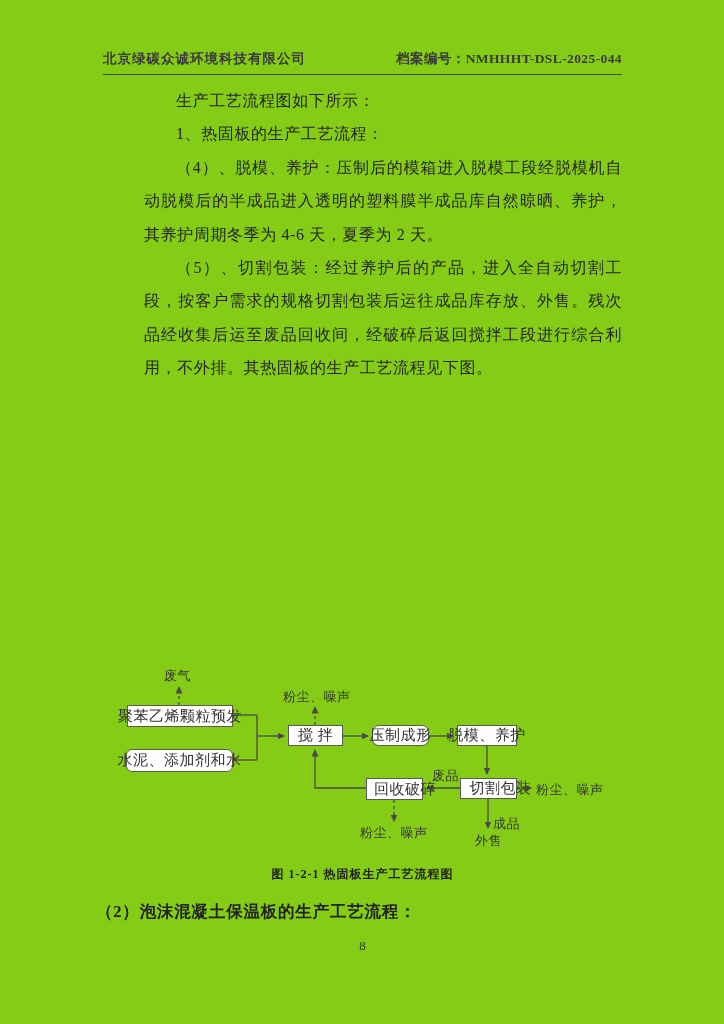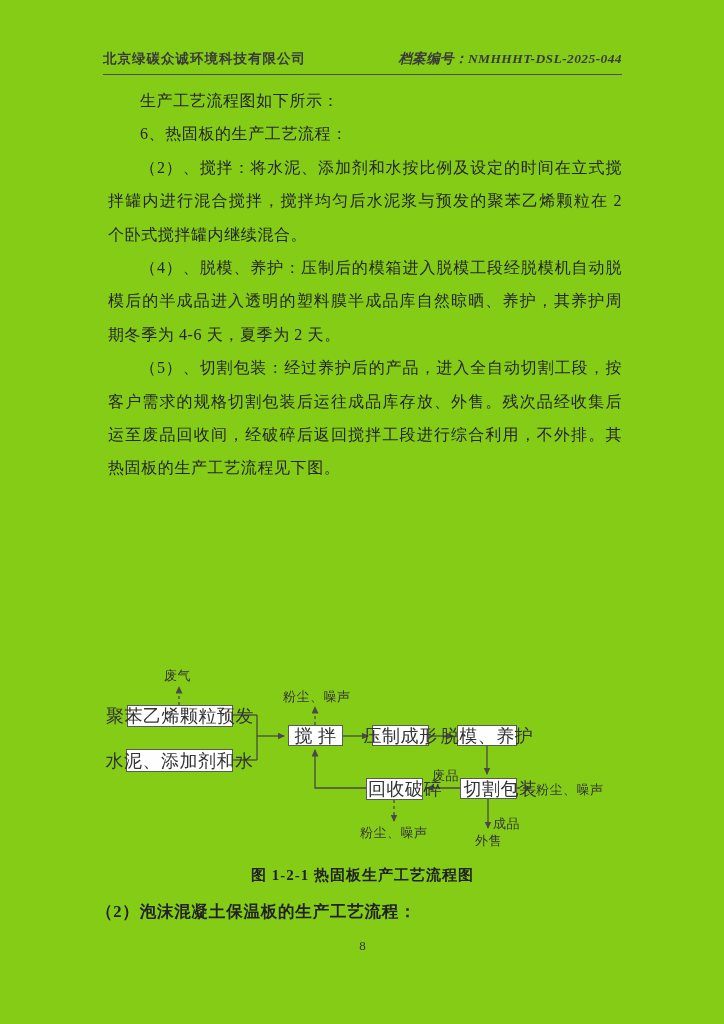--- a/index.html
+++ b/index.html
@@ -22,70 +22,70 @@
     display: flex;
     justify-content: space-between;
     align-items: baseline;
     font-size: 13.5px;
     font-weight: 600;
     letter-spacing: 1px;
     color: #3a3a3a;
     padding-bottom: 6px;
     border-bottom: 1.6px solid #4c4c4c;
   }
-  .header .doc-no { letter-spacing: 0.4px; font-style: italic; }
+  .header .doc-no { letter-spacing: 0.4px; }
   
   .body-text {
     position: absolute;
     left: 108px; top: 84px;
     width: 514px;
     height: 570px;
     font-size: 16px;
     line-height: 33.4px;
     letter-spacing: 0.6px;
     text-align: justify;
     text-justify: inter-ideograph;
     overflow: hidden;
     color: #262626;
   }
-  .body-text p { text-indent: 2em; }
+  .body-text p { text-indent: 2em; margin-left: 36px; }
   
   .flowchart {
     position: absolute;
     left: 100px; top: 655px;
     width: 560px; height: 200px;
     font-family: "Liberation Serif", "DejaVu Serif", serif;
   }
   .flowchart svg { position: absolute; left: 0; top: 0; }
   .fc-box {
     position: absolute;
     border: 1.2px solid #5a5a5a;
     background: #fefefe;
     display: flex;
     align-items: center;
     justify-content: center;
-    font-size: 18px;
+    font-size: 15px;
     color: #333;
     white-space: nowrap;
     letter-spacing: 0.5px;
   }
   .fc-label {
     position: absolute;
     font-size: 13px;
     color: #333;
     white-space: nowrap;
     letter-spacing: 0.5px;
   }
   
   .caption {
     position: absolute;
     left: 103px; top: 866px;
     width: 519px;
     text-align: center;
-    font-size: 15px;
+    font-size: 12px;
     font-weight: bold;
     letter-spacing: 1px;
     color: #222;
   }
   .subheading {
     position: absolute;
     left: 96px; top: 901px;
     width: 514px;
     font-size: 16.5px;
     font-weight: bold;
@@ -106,22 +106,21 @@
 
 <div class="page">
 
   <div class="header">
     <span>北京绿碳众诚环境科技有限公司</span>
     <span class="doc-no"><span>档案编号：</span><span>NMHHHT-DSL-2025-044</span></span>
   </div>
 
   <div class="body-text">
     <p>生产工艺流程图如下所示：</p>
-    <p>6、热固板的生产工艺流程：</p>
-    <p>（2）、搅拌：将水泥、添加剂和水按比例及设定的时间在立式搅拌罐内进行混合搅拌，搅拌均匀后水泥浆与预发的聚苯乙烯颗粒在 2 个卧式搅拌罐内继续混合。</p>
+    <p>1、热固板的生产工艺流程：</p>
     <p>（4）、脱模、养护：压制后的模箱进入脱模工段经脱模机自动脱模后的半成品进入透明的塑料膜半成品库自然晾晒、养护，其养护周期冬季为 4-6 天，夏季为 2 天。</p>
     <p>（5）、切割包装：经过养护后的产品，进入全自动切割工段，按客户需求的规格切割包装后运往成品库存放、外售。残次品经收集后运至废品回收间，经破碎后返回搅拌工段进行综合利用，不外排。其热固板的生产工艺流程见下图。</p>
   </div>
 
   <div class="flowchart">
 
     <svg width="560" height="200" viewBox="0 0 560 200">
       <defs>
         <marker id="arr" markerWidth="9" markerHeight="8" refX="6.5" refY="3.5" orient="auto" markerUnits="userSpaceOnUse">
           <path d="M0,0 L7.5,3.5 L0,7 Z" fill="#4a4a4a"></path>
@@ -151,23 +150,23 @@
 
         <line x1="294" y1="145" x2="294" y2="166" stroke-dasharray="3,3" marker-end="url(#arr)"></line>
 
         <line x1="417" y1="133" x2="431" y2="133" stroke-dasharray="3,3" marker-end="url(#arr)"></line>
 
         <line x1="388" y1="144" x2="388" y2="173" marker-end="url(#arr)"></line>
       </g>
     </svg>
 
     <div class="fc-box" style="left:27px;  top:50px;  width:106px; height:22px;">聚苯乙烯颗粒预发</div>
-    <div class="fc-box" style="left:26px;  top:94px;  width:107px; height:23px;">水泥、添加剂和水</div>
+    <div class="fc-box" style="left:26px;  top:94px;  width:107px; height:23px;border-radius:6px;">水泥、添加剂和水</div>
     <div class="fc-box" style="left:188px; top:70px;  width:55px;  height:21px;">搅  拌</div>
-    <div class="fc-box" style="left:272px; top:70px;  width:57px;  height:21px;">压制成形</div>
+    <div class="fc-box" style="left:272px; top:70px;  width:57px;  height:21px;border-radius:7px;">压制成形</div>
     <div class="fc-box" style="left:357px; top:70px;  width:60px;  height:21px;">脱模、养护</div>
     <div class="fc-box" style="left:360px; top:123px; width:57px;  height:21px;padding-left:24px;">切割包装</div>
     <div class="fc-box" style="left:266px; top:123px; width:57px;  height:22px;padding-left:21px;">回收破碎</div>
 
     <div class="fc-label" style="left:64px;  top:12px;">废气</div>
     <div class="fc-label" style="left:183px; top:33px;">粉尘、噪声</div>
     <div class="fc-label" style="left:332px; top:112px;">废品</div>
     <div class="fc-label" style="left:436px; top:126px;">粉尘、噪声</div>
     <div class="fc-label" style="left:393px; top:160px;">成品</div>
     <div class="fc-label" style="left:375px; top:177px;">外售</div>

